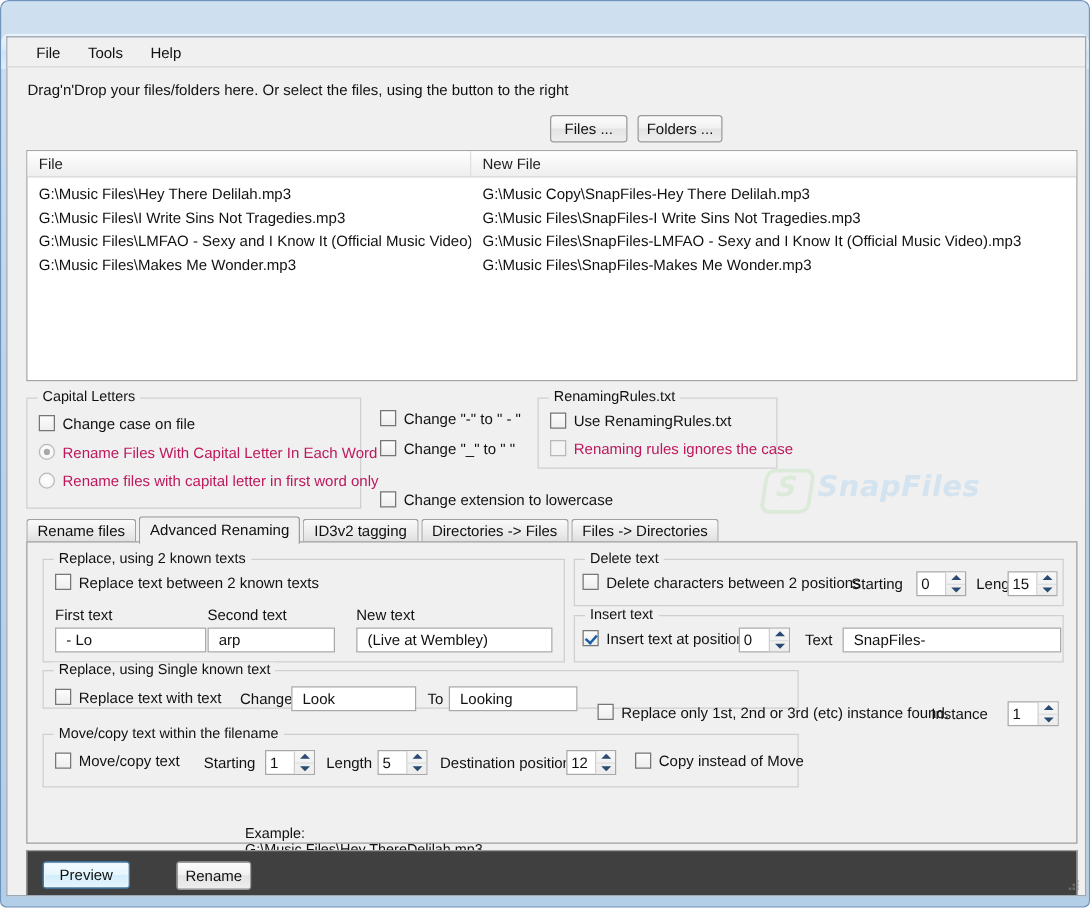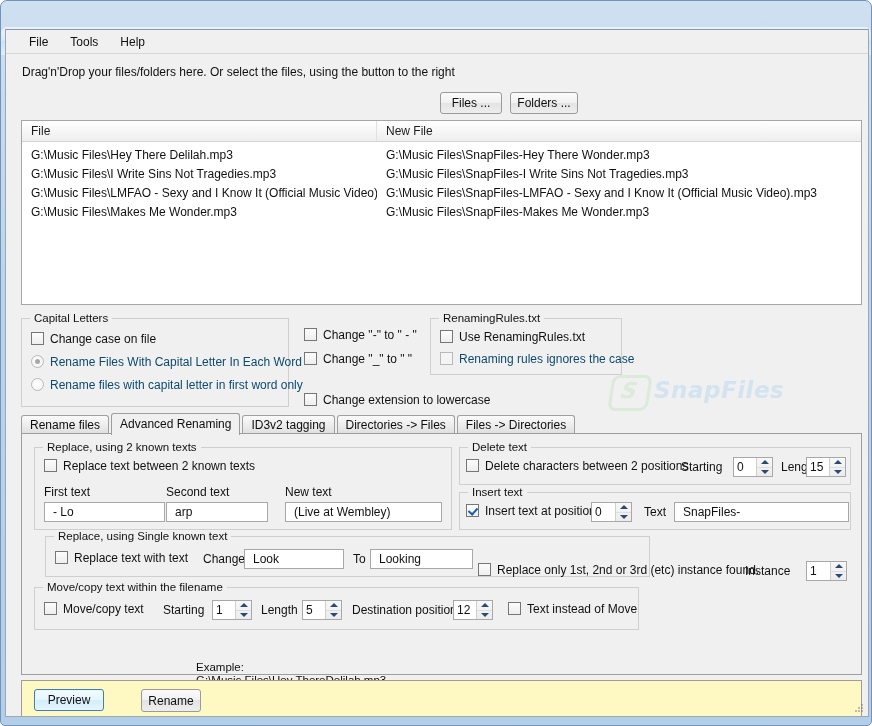--- a/index.html
+++ b/index.html
@@ -221,21 +221,21 @@
     background: #a8a8a8;
   }
   .opt {
     position: absolute;
     font-size: 12px;
     color: #111;
     white-space: nowrap;
     cursor: default;
   }
   .opt .lbl { margin-left: 6px; }
-  .opt.disabled .lbl { color: #0c4a6e; }
+  .opt.disabled .lbl { color: #be185d; }
 
   
   .tabstrip {
     position: absolute;
     left: 15px; top: 384px;
     width: 841px; height: 20px;
     display: flex;
     align-items: flex-end;
   }
   .tab {
@@ -267,21 +267,21 @@
     width: 841px; height: 242px;
     background: #f0f0f0;
     border: 1px solid #9d9d9d;
     box-sizing: border-box;
   }
 
   
   .gb-rep2   { left: 12px;  top: 13px;  width: 418px; height: 83px; }
   .gb-del    { left: 437px; top: 13px;  width: 392px; height: 38px; }
   .gb-ins    { left: 437px; top: 58px;  width: 392px; height: 38px; }
-  .gb-rep1   { left: 23px;  top: 102px; width: 605px; height: 41px; }
+  .gb-rep1   { left: 12px;  top: 102px; width: 605px; height: 31px; }
   .gb-move   { left: 12px;  top: 153px; width: 605px; height: 43px; }
 
   .fieldlabel {
     position: absolute;
     font-size: 12px;
     color: #111;
     white-space: nowrap;
   }
   .txt {
     position: absolute;
@@ -331,21 +331,21 @@
   .arw { width: 0; height: 0; border-left: 4px solid transparent; border-right: 4px solid transparent; }
   .arw.up { border-bottom: 4px solid #2a4a73; }
   .arw.down { border-top: 4px solid #2a4a73; }
 
   
   .bottombar {
     position: absolute;
     left: 15px; top: 650px;
     width: 841px; height: 38px;
     border: 1px solid #9d9d9d;
-    background: #fef9c3;
+    background: #404040;
     box-sizing: border-box;
   }
   .preview-btn {
     position: absolute; left: 12px; top: 8px;
     width: 70px; height: 22px;
     border-color: #3c7fb1;
     border-radius: 3px;
     box-shadow: inset 0 0 0 1px #eaf5fd;
     background: linear-gradient(to bottom, #f2fbff 0%, #e6f6fd 48%, #d2edfb 50%, #e4f6fe 100%);
   }
@@ -445,21 +445,21 @@
     <button class="btn folders-btn">Folders ...</button>
 
     <div class="filelist">
       <div class="fl-header">
         <div class="fl-col c1">File</div>
         <div class="fl-col c2">New File</div>
       </div>
       <div class="fl-body">
         <div class="fl-row">
           <div class="fl-cell c1">G:\Music Files\Hey There Delilah.mp3</div>
-          <div class="fl-cell c2">G:\Music Files\SnapFiles-Hey There Wonder.mp3</div>
+          <div class="fl-cell c2">G:\Music Copy\SnapFiles-Hey There Delilah.mp3</div>
         </div>
         <div class="fl-row">
           <div class="fl-cell c1">G:\Music Files\I Write Sins Not Tragedies.mp3</div>
           <div class="fl-cell c2">G:\Music Files\SnapFiles-I Write Sins Not Tragedies.mp3</div>
         </div>
         <div class="fl-row">
           <div class="fl-cell c1">G:\Music Files\LMFAO - Sexy and I Know It (Official Music Video).mp3</div>
           <div class="fl-cell c2">G:\Music Files\SnapFiles-LMFAO - Sexy and I Know It (Official Music Video).mp3</div>
         </div>
         <div class="fl-row">
@@ -647,21 +647,21 @@
           <span class="arrows">
               <span>
                 <i class="arw up"></i>
               </span>
               <span>
                 <i class="arw down"></i>
               </span>
             </span>
         </div>
         <div class="opt" style="left:473px; top:14px;">
-          <span class="cb"></span><span class="lbl">Text instead of Move</span>
+          <span class="cb"></span><span class="lbl">Copy instead of Move</span>
         </div>
       </div>
     </div>
 
     <div class="example">Example:
 G:\Music Files\Hey ThereDelilah.mp3
 Will become
 G:\Music Files\SnapFiles-Hey ThereDelilah.mp3</div>
 
     <div class="bottombar">

